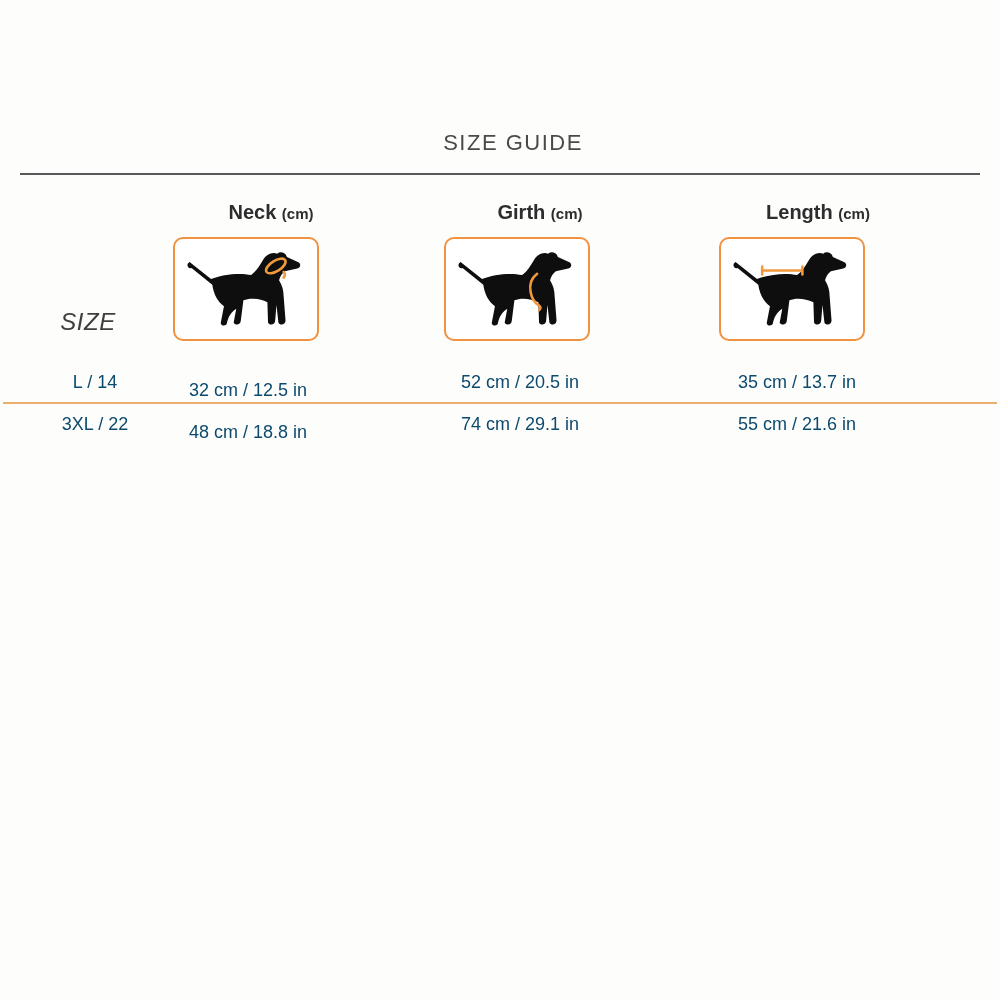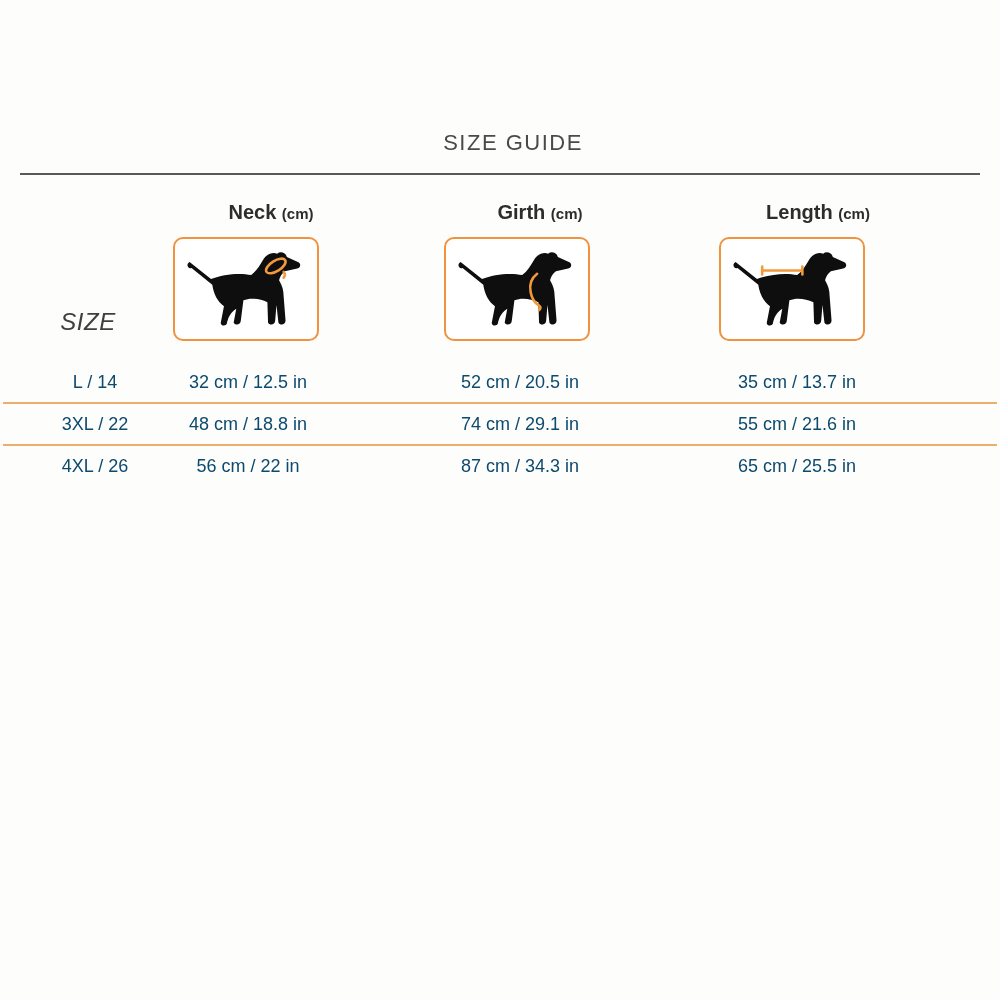--- a/index.html
+++ b/index.html
@@ -52,21 +52,21 @@
     font-size:24px;color:#3f3f3f;letter-spacing:0.5px;font-style:italic;
   }
   .rows{position:absolute;top:362px;left:3px;width:994px;}
   .row{position:relative;height:40px;border-bottom:2px solid var(--separator);}
   .row:last-child{border-bottom:none;}
   .cell{
     position:absolute;top:50%;transform:translate(-50%,-50%);
     font-size:18px;white-space:nowrap;color:#0c4a6e;
   }
   .cell.c-size{left:92px;}
-  .cell.c-neck{left:245px;}
+  .cell.c-neck{left:245px;margin-top:8px;}
   .cell.c-girth{left:517px;}
   .cell.c-length{left:794px;}
   .defs-svg{position:absolute;width:0;height:0;overflow:hidden;}
 </style>
 </head>
 <body>
 
 <svg class="defs-svg" aria-hidden="true">
   <defs>
     <path id="dog-shape" d="M13,31 L46,57 C64,50 90,47 108,51 C116,45 121,36 126,28 C130,20 140,15 148,18 C153,14 161,16 163,23 L180,31 C185,33 185,39 179,41 L160,45 C155,49 152,54 151,59 C156,67 158,75 158,83 L161,121 C161,128 152,129 150,124 L147,97 L145,121 C145,128 136,129 134,124 L133,93 C121,87 106,86 96,90 L92,121 C92,128 83,129 81,124 L85,103 C79,107 75,112 73,117 L71,123 C71,130 62,131 61,125 L66,99 C56,92 50,80 48,66 L16,40 C10,42 7,34 13,31 Z"></path>
@@ -125,21 +125,15 @@
 
 
 
   <div class="row">
     <span class="cell c-size">3XL / 22</span>
     <span class="cell c-neck">48 cm / 18.8 in</span>
     <span class="cell c-girth">74 cm / 29.1 in</span>
     <span class="cell c-length">55 cm / 21.6 in</span>
   </div>
 
-  <div class="row">
-    <span class="cell c-size">4XL / 26</span>
-    <span class="cell c-neck">56 cm / 22 in</span>
-    <span class="cell c-girth">87 cm / 34.3 in</span>
-    <span class="cell c-length">65 cm / 25.5 in</span>
-  </div>
 </div>
 
 </div>
 
 </body></html>

